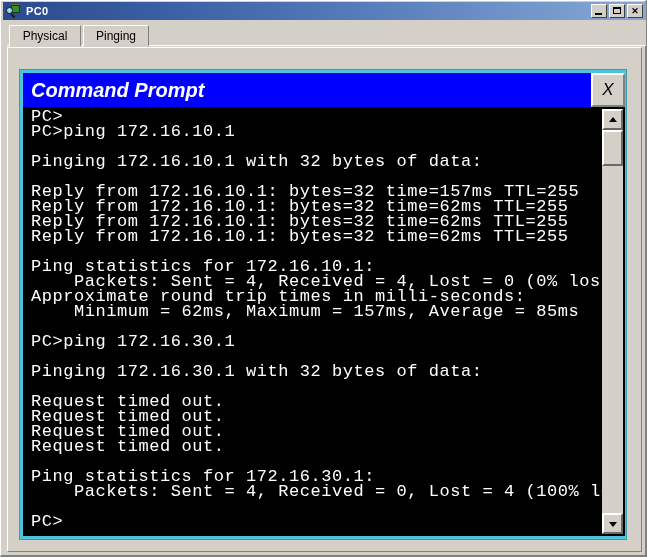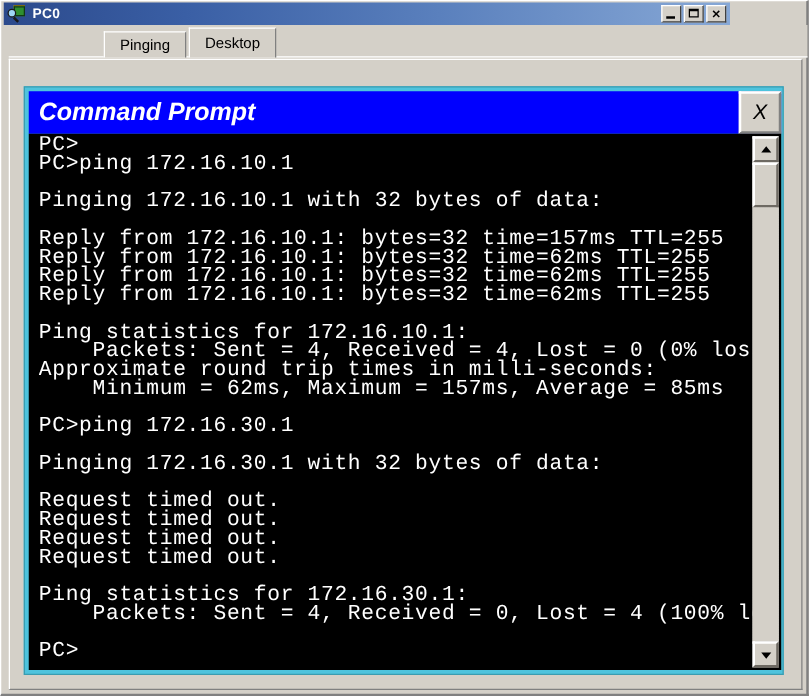--- a/index.html
+++ b/index.html
@@ -25,21 +25,21 @@
     border-top: 1px solid #ffffff;
     border-left: 1px solid #ffffff;
     border-right: 2px solid #808080;
     border-bottom: 2px solid #808080;
   }
 
   
   #title-bar {
     position: absolute;
     left: 2px; top: 1px;
-    width: 581px;
+    width: 643px;
     height: 18px;
     background: linear-gradient(to right, #2c4a8c 0%, #3a5fa5 25%, #5a80bd 60%, #87a8d6 100%);
     display: flex;
     align-items: center;
     padding: 0 2px;
     box-sizing: border-box;
   }
   #title-icon {
     width: 16px; height: 15px;
     position: relative;
@@ -351,22 +351,22 @@
           <span class="sq"></span>
         </div>
       <div class="tbtn close">
           <span class="glyph">✕</span>
         </div>
     </div>
   </div>
 
   <div id="tab-strip">
     <div id="tab-underline"></div>
+    <div class="tab" id="tab-physical">Physical</div>
     <div class="tab" id="tab-config">Pinging</div>
-    <div class="tab selected" id="tab-desktop">Desktop</div>
   </div>
 
   <div id="desktop-panel"></div>
 
   <div id="cmd-window">
 
     <div id="cmd-title-bar">
       <div id="cmd-title-text">Command Prompt</div>
       <div id="cmd-close-btn">X</div>
     </div>

